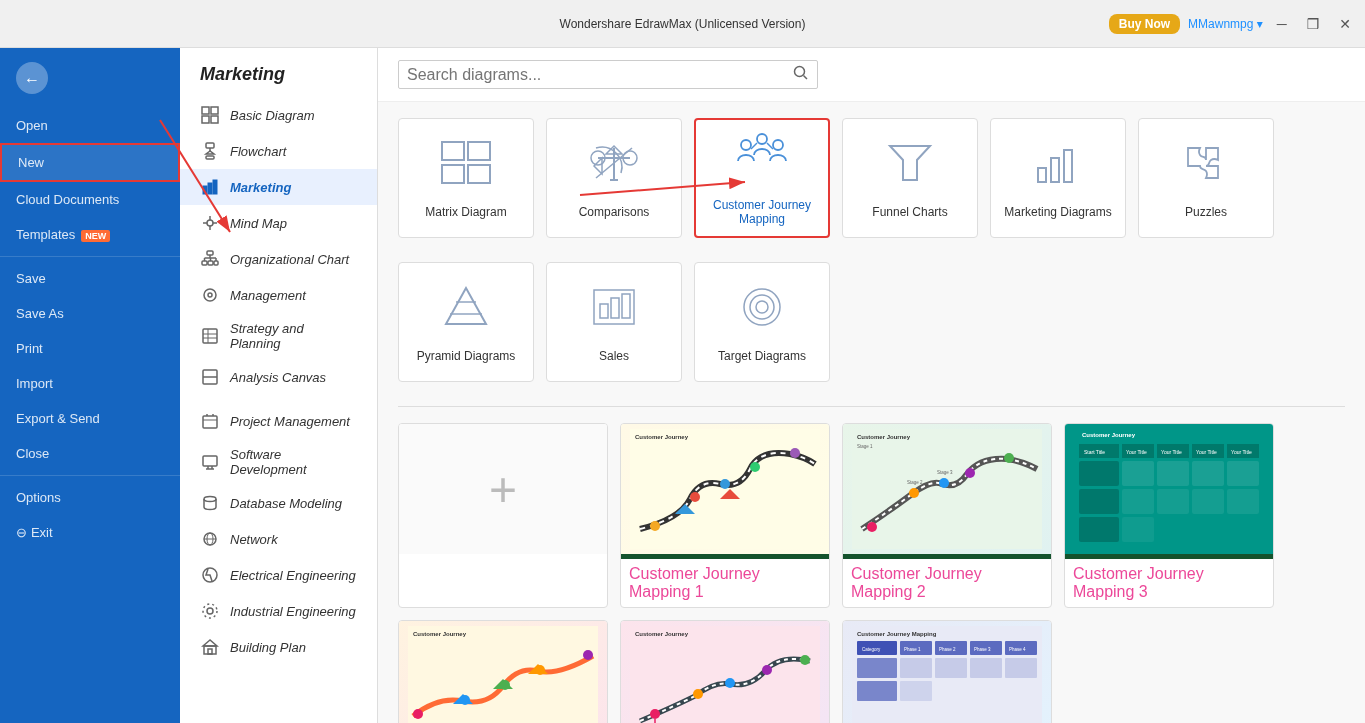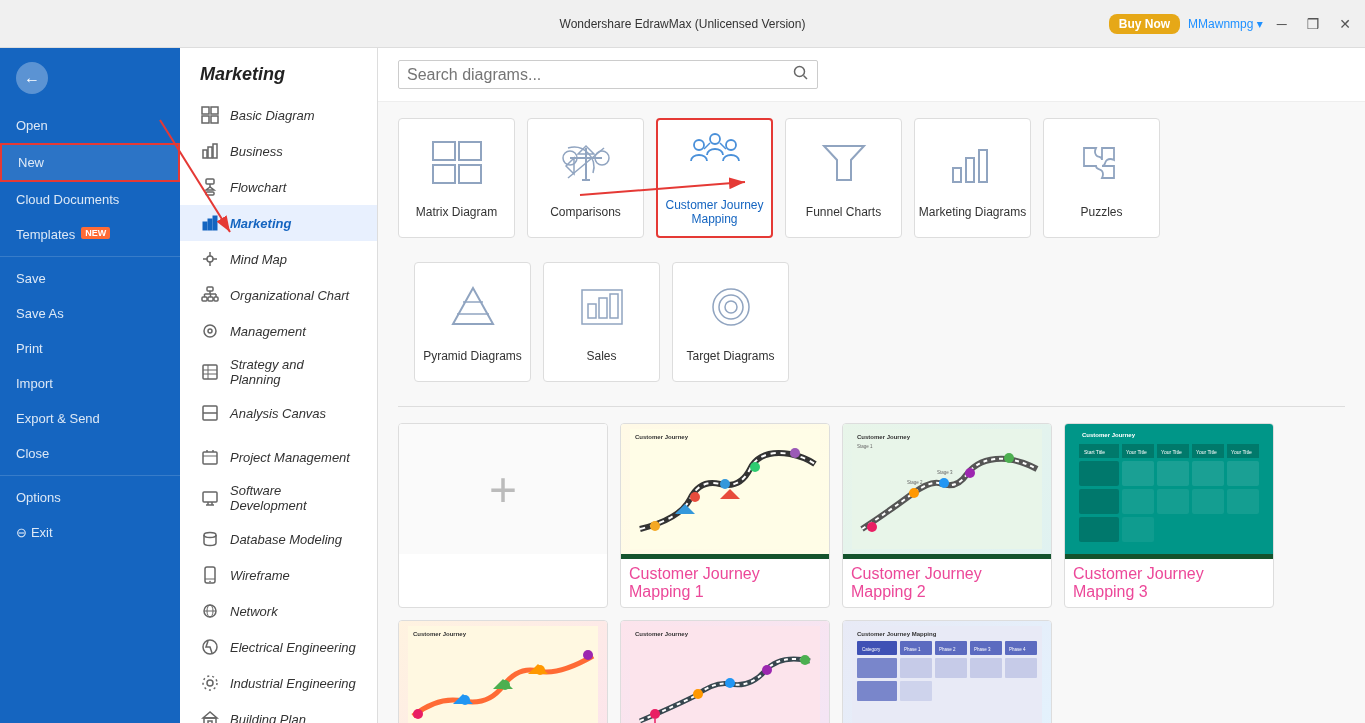--- a/index.html
+++ b/index.html
@@ -87,21 +87,21 @@
       justify-content: center;
       font-size: 16px;
       color: white;
     }
     .sidebar-menu-item {
       padding: 10px 16px;
       cursor: pointer;
       color: rgba(255,255,255,0.85);
       font-size: 13px;
       display: flex;
-      align-items: flex-start;
+      align-items: flex-end;
     }
     .sidebar-menu-item .new-badge {
       background: #ff6b35;
       color: white;
       font-size: 9px;
       padding: 1px 4px;
       border-radius: 2px;
       margin-left: 6px;
       font-weight: bold;
     }
@@ -177,21 +177,21 @@
     .content-area { padding: 16px 20px; flex: 1; }
 
     
     .diagram-types-grid {
       display: flex;
       flex-wrap: wrap;
       gap: 12px;
       margin-bottom: 24px;
     }
     .diagram-type-card {
-      width: 117px;
+      width: 136px;
       height: 120px;
       background: white;
       border: 1px solid #ddd;
       border-radius: 4px;
       display: flex;
       flex-direction: column;
       align-items: center;
       justify-content: center;
       cursor: pointer;
       gap: 8px;
@@ -339,30 +339,20 @@
             <rect x="10" y="1" width="7" height="7" fill="none" stroke="#666" stroke-width="1.5"></rect>
             <rect x="1" y="10" width="7" height="7" fill="none" stroke="#666" stroke-width="1.5"></rect>
             <rect x="10" y="10" width="7" height="7" fill="none" stroke="#666" stroke-width="1.5"></rect>
           </svg>
       </div>
       <span>Basic Diagram</span>
     </div>
     <div class="category-item">
       <div class="category-icon">
         <svg width="18" height="18" viewBox="0 0 18 18">
-            <rect x="2" y="8" width="4" height="8" fill="none" stroke="#666" stroke-width="1.5"></rect>
-            <rect x="7" y="5" width="4" height="11" fill="none" stroke="#666" stroke-width="1.5"></rect>
-            <rect x="12" y="2" width="4" height="14" fill="none" stroke="#666" stroke-width="1.5"></rect>
-          </svg>
-      </div>
-      <span>Business</span>
-    </div>
-    <div class="category-item">
-      <div class="category-icon">
-        <svg width="18" height="18" viewBox="0 0 18 18">
             <rect x="5" y="1" width="8" height="5" rx="1" fill="none" stroke="#666" stroke-width="1.5"></rect>
             <polygon points="9,9 5,12 13,12" fill="none" stroke="#666" stroke-width="1.5"></polygon>
             <rect x="5" y="14" width="8" height="3" rx="1" fill="none" stroke="#666" stroke-width="1.5"></rect>
             <line x1="9" y1="6" x2="9" y2="9" stroke="#666" stroke-width="1.5"></line>
           </svg>
       </div>
       <span>Flowchart</span>
     </div>
     <div class="category-item active">
       <div class="category-icon">
@@ -461,30 +451,20 @@
         <svg width="18" height="18" viewBox="0 0 18 18">
             <ellipse cx="9" cy="5" rx="6" ry="2.5" fill="none" stroke="#666" stroke-width="1.5"></ellipse>
             <path d="M3,5 L3,13 C3,14.4 5.7,15.5 9,15.5 C12.3,15.5 15,14.4 15,13 L15,5" fill="none" stroke="#666" stroke-width="1.5"></path>
           </svg>
       </div>
       <span>Database Modeling</span>
     </div>
     <div class="category-item">
       <div class="category-icon">
         <svg width="18" height="18" viewBox="0 0 18 18">
-            <rect x="4" y="1" width="10" height="16" rx="2" fill="none" stroke="#666" stroke-width="1.5"></rect>
-            <line x1="4" y1="13" x2="14" y2="13" stroke="#666" stroke-width="1"></line>
-            <circle cx="9" cy="15.5" r="0.8" fill="#666"></circle>
-          </svg>
-      </div>
-      <span>Wireframe</span>
-    </div>
-    <div class="category-item">
-      <div class="category-icon">
-        <svg width="18" height="18" viewBox="0 0 18 18">
             <circle cx="9" cy="9" r="6" fill="none" stroke="#666" stroke-width="1.5"></circle>
             <ellipse cx="9" cy="9" rx="3" ry="6" fill="none" stroke="#666" stroke-width="1"></ellipse>
             <line x1="3" y1="9" x2="15" y2="9" stroke="#666" stroke-width="1"></line>
           </svg>
       </div>
       <span>Network</span>
     </div>
     <div class="category-item">
       <div class="category-icon">
         <svg width="18" height="18" viewBox="0 0 18 18">
@@ -606,21 +586,21 @@
           <div class="type-icon">
             <svg width="56" height="50" viewBox="0 0 56 50">
               <path d="M10,10 L22,10 C22,10 20,14 22,17 C24,20 28,18 28,22 L28,10 L40,10 L40,22 C40,22 36,20 33,22 C30,24 32,28 28,28 L40,28 L40,40 L28,40 C28,40 30,36 28,33 C26,30 22,32 22,28 L10,28 Z" fill="none" stroke="#90a4c0" stroke-width="1.8"></path>
             </svg>
           </div>
           <span class="type-label-dark">Puzzles</span>
         </div>
 
       </div>
 
-      <div class="diagram-types-grid" style="margin-bottom: 24px; margin-left: 16px;">
+      <div class="diagram-types-grid" style="margin-bottom: 24px;">
 
         <div class="diagram-type-card">
           <div class="type-icon">
             <svg width="56" height="50" viewBox="0 0 56 50">
               <polygon points="28,6 8,42 48,42" fill="none" stroke="#90a4c0" stroke-width="2"></polygon>
               <line x1="12" y1="32" x2="44" y2="32" stroke="#90a4c0" stroke-width="1.5"></line>
               <line x1="18" y1="20" x2="38" y2="20" stroke="#90a4c0" stroke-width="1.5"></line>
             </svg>
           </div>
           <span class="type-label-dark">Pyramid Diagrams</span>

